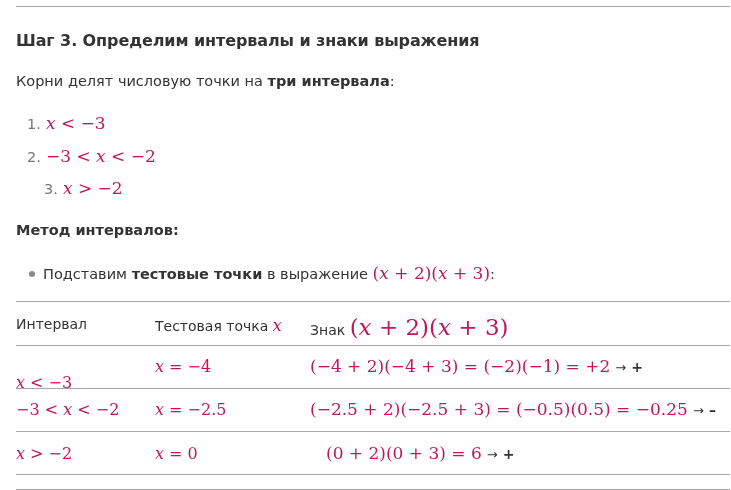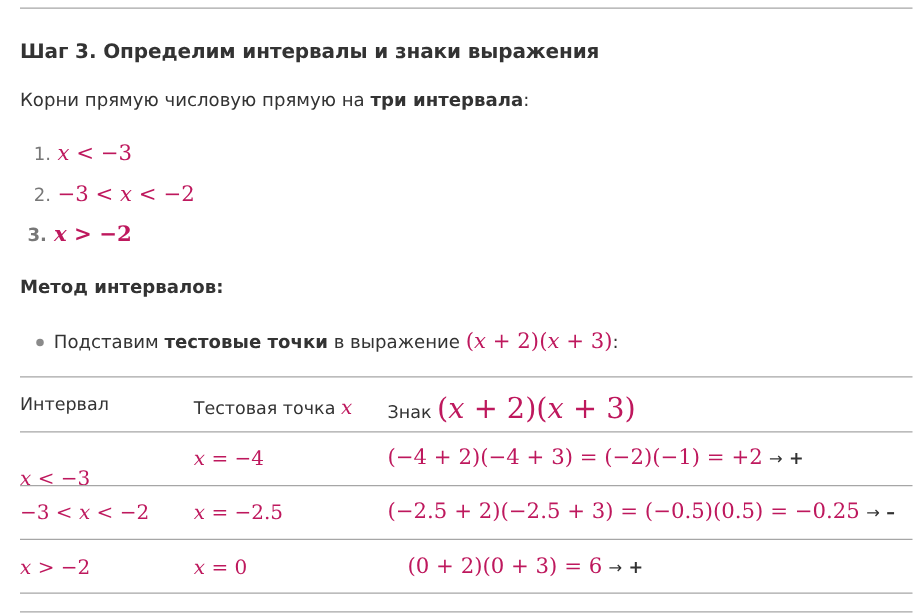--- a/index.html
+++ b/index.html
@@ -22,32 +22,32 @@
   .sign { font-family: "DejaVu Sans", sans-serif; font-weight: bold; font-size: 14px; }
 </style>
 </head>
 <body>
 
 <div class="hr" style="top:6px;"></div>
 
 <div class="abs h3" style="left:16px; top:31px;">Шаг 3. Определим интервалы и знаки выражения</div>
 
 <div class="abs p" style="left:16px; top:73px;">
-  <span>Корни прямую числовую прямую на </span><b>три интервала</b><span>:</span>
+  <span>Корни делят числовую точки на </span><b>три интервала</b><span>:</span>
 </div>
 
 <div class="abs" style="left:27px; top:113px;">
   <span class="ol-num">1.</span>
   <span class="math" style="font-size:17px;"><i>x</i> &lt; −3</span>
 </div>
 <div class="abs" style="left:27px; top:146px;">
   <span class="ol-num">2.</span>
   <span class="math" style="font-size:17px;">−3 &lt; <i>x</i> &lt; −2</span>
 </div>
-<div class="abs" style="left:22px; top:178px;font-weight:bold;">
+<div class="abs" style="left:44px; top:178px;">
   <span class="ol-num">3.</span>
   <span class="math" style="font-size:17px;"><i>x</i> &gt; −2</span>
 </div>
 
 <div class="abs p" style="left:16px; top:222px; font-weight:bold;">Метод интервалов:</div>
 
 <div class="abs bullet" style="left:29px; top:271px;"></div>
 <div class="abs p" style="left:43px; top:263px;">
   <span>Подставим </span><b>тестовые точки</b><span> в выражение </span><span class="math" style="font-size:17px;">(<i>x</i> + 2)(<i>x</i> + 3)</span><span>:</span>
 </div>

